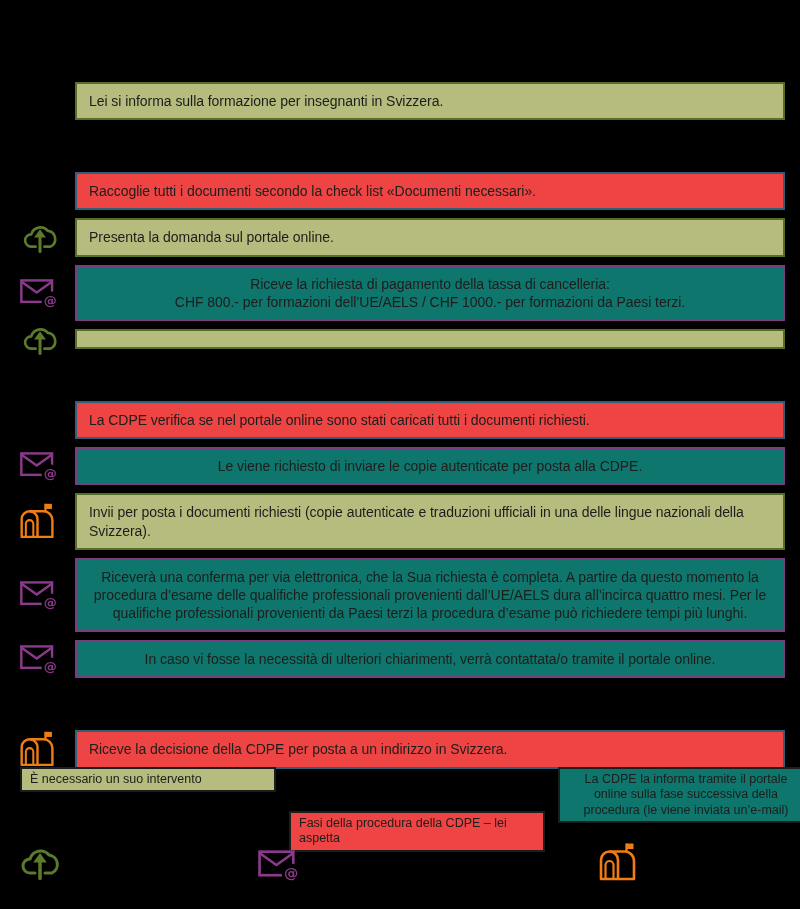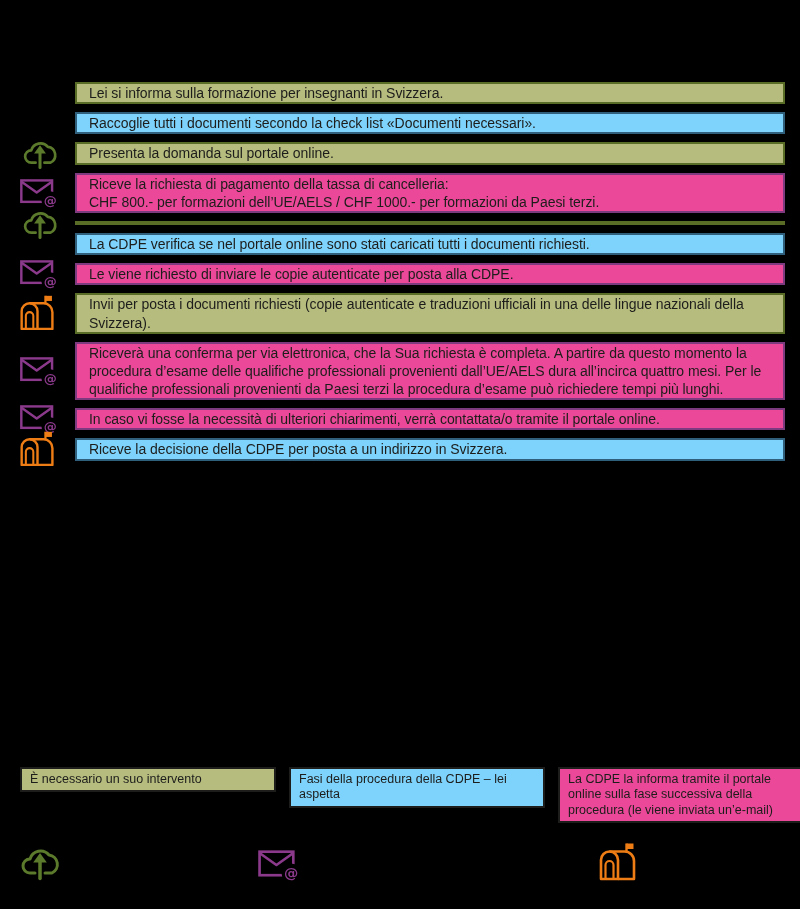--- a/index.html
+++ b/index.html
@@ -1,24 +1,24 @@
 <!DOCTYPE html>
 <html><head>
 <meta charset="utf-8">
 <style>
   html,body{margin:0;padding:0;background:#000;}
   .page{position:relative;width:800px;height:909px;background:#000;overflow:hidden;
         font-family:"Liberation Sans",sans-serif;color:#1d1d1b;}
   .steps{position:absolute;left:75px;top:82px;width:710px;display:flex;flex-direction:column;gap:8px;}
-  .step{position:relative;border:2px solid;padding:0 12px;font-size:14px;line-height:1.3;
+  .step{position:relative;border:2px solid;padding:8px 12px;font-size:14px;line-height:1.3;
         letter-spacing:-0.05px;box-sizing:border-box;}
   .step-text{display:block;white-space:pre-line;}
   .green {background:#b6bc7e;border-color:#5a6d27;}
-  .blue  {background:#7dd3fc;border-color:#2f5f7b;}
-  .purple{background:#ec4899;border-color:#7e3a7e;}
+  .blue  {background:#ef4444;border-color:#2f5f7b;margin-top:44px;}
+  .purple{background:#0f766e;border-color:#7e3a7e;text-align:center;}
   .row-icon{position:absolute;left:-58px;top:50%;transform:translateY(-50%);line-height:0;}
   .row-icon.mb{left:-60px;}
   .legend{position:absolute;left:20px;top:767px;display:flex;gap:13px;align-items:flex-start;}
   .legend-box{width:256px;box-sizing:border-box;border:2px solid;padding:3px 8px;
               font-size:12.5px;line-height:1.22;}
   .bicon{position:absolute;line-height:0;}
   .bi-cloud{left:16px;top:842px;}
   .bi-mail{left:257px;top:848px;}
   .bi-mailbox{left:596px;top:841px;}
 </style>

